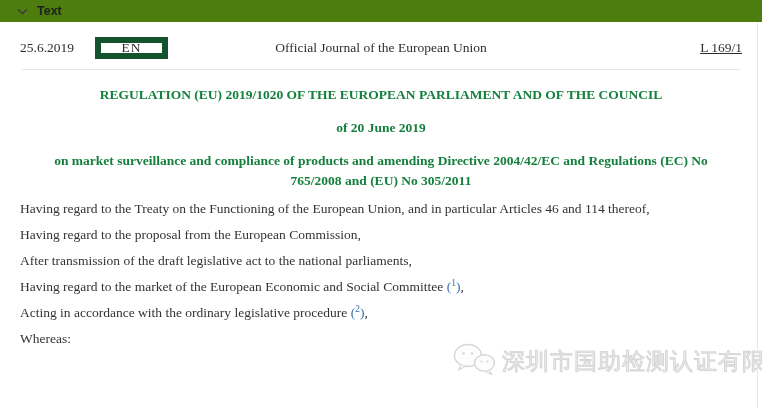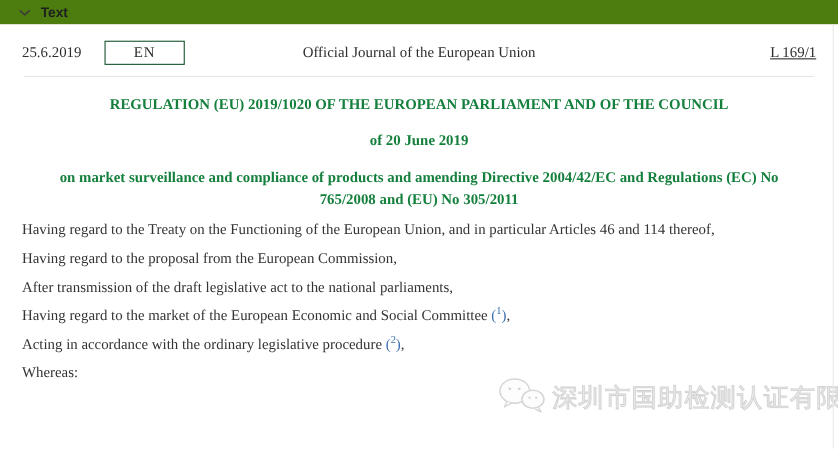--- a/index.html
+++ b/index.html
@@ -18,21 +18,21 @@
   .chev{ display:inline-flex; align-items:center; }
 
   
   .doc{ padding:0 20px; }
   .doc-header{
     position:relative; display:flex; align-items:center;
     margin-top:15px; height:22px; font-size:13.5px; color:#2e2e2e;
   }
   .doc-header .date{ width:75px; }
   .lang-box{
-    width:73px; height:22px; border:1px solid #14532d;
+    width:73px; height:22px; border:6px solid #14532d;
     display:flex; align-items:center; justify-content:center;
     letter-spacing:1px;
   }
   .journal{
     position:absolute; left:0; right:0; text-align:center; pointer-events:none;
   }
   .pageref{ margin-left:auto;text-decoration:underline; }
 
   .rule{ border:none; border-top:1px solid #e6e6e6; margin:10px 2px 0 2px; }
 

